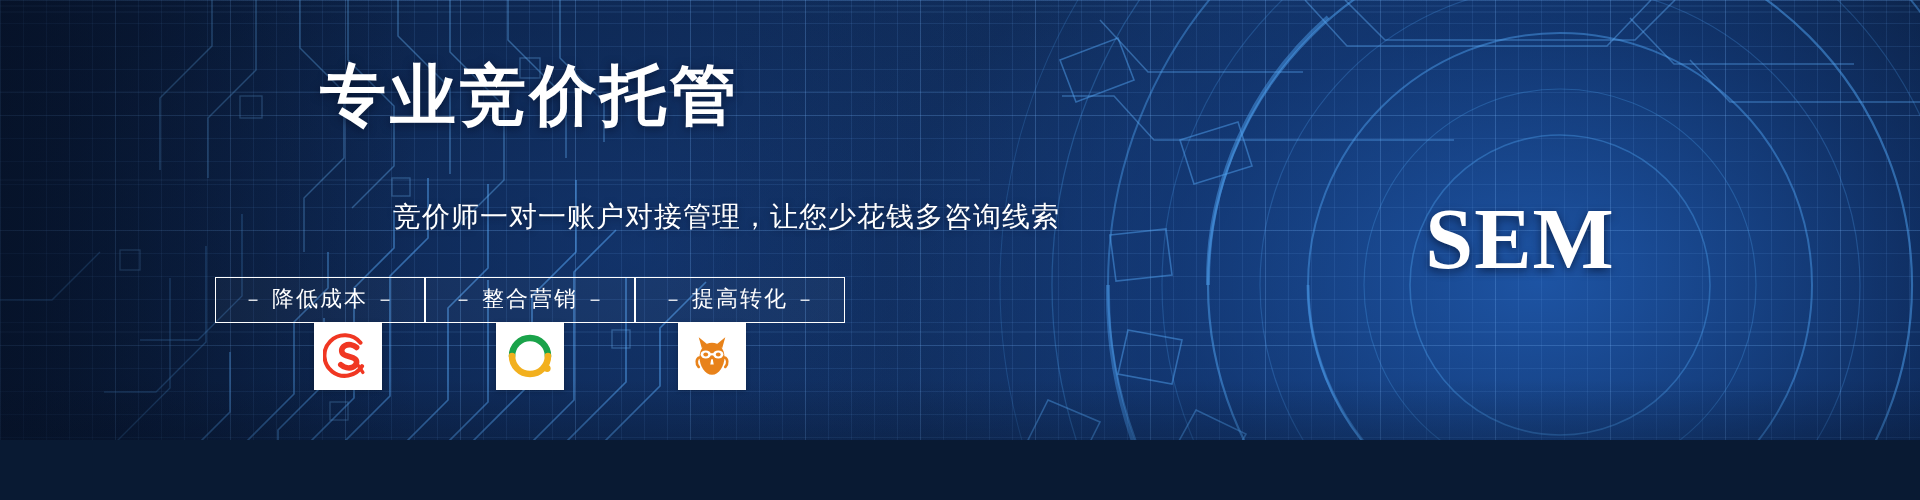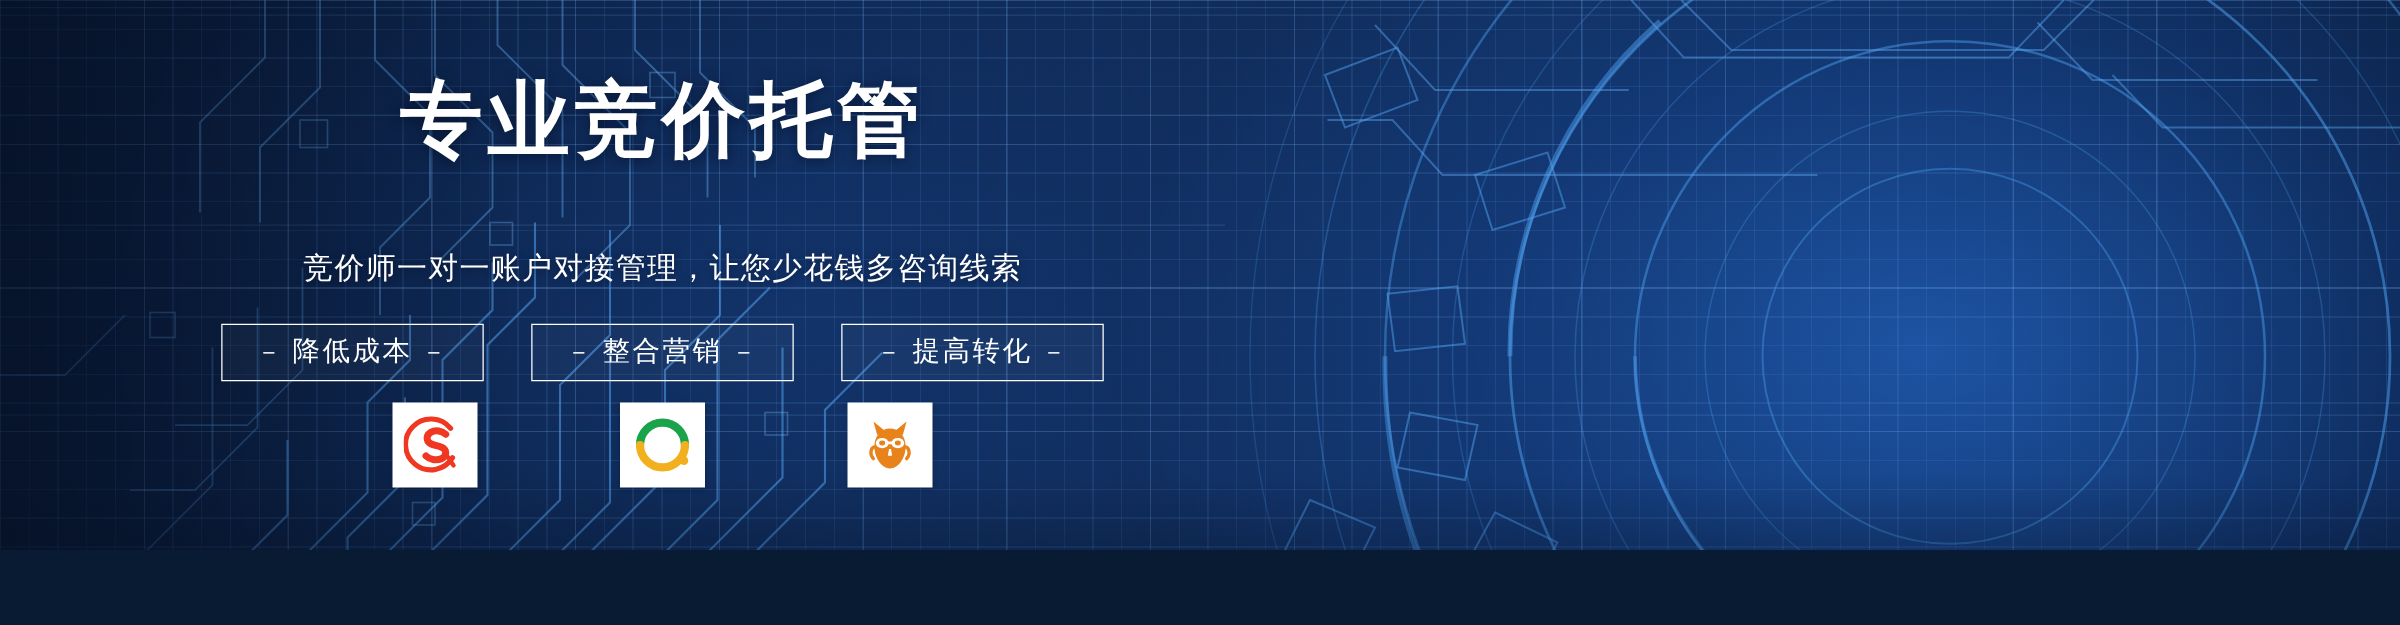--- a/index.html
+++ b/index.html
@@ -48,34 +48,33 @@
     font-size:66px;
     font-weight:bold;
     letter-spacing:4px;
     line-height:1;
     text-shadow:0 2px 10px rgba(0,10,30,0.55);
   }
 
   .subtitle{
     position:absolute;
     left:0; top:198px; width:1060px;
-    text-align:center;
+    text-align:right;
     color:#ffffff;
-    font-size:24px;
+    font-size:28px;
     font-weight:normal;
     letter-spacing:1px;
     text-shadow:0 1px 6px rgba(0,10,30,0.5);
   }
 
   .badges{
     position:absolute;
-    left:0; top:259px; width:1060px;
+    left:0; top:277px; width:1060px;
     display:flex;
     justify-content:center;
-    gap:38px;
     text-align:center;
   }
   .badge{
     border:1.5px solid #ffffff;
     color:#ffffff;
     font-size:22px;
     letter-spacing:2px;
     padding:7px 20px 9px;
     line-height:1.25;
     white-space:nowrap;
@@ -290,15 +289,16 @@
             <g fill="#e8821a">
               <ellipse cx="24" cy="30" rx="3.1" ry="2.5"></ellipse>
               <ellipse cx="40" cy="30" rx="3.1" ry="2.5"></ellipse>
             </g>
             <path d="M16 34c-4 1-5 8-1 12M48 34c4 1 5 8 1 12" fill="none" stroke="#e8821a" stroke-width="3.4" stroke-linecap="round"></path>
           </svg>
         </span>
       </div>
     </div>
 
+    <div class="sem">SEM</div>
 
   </div>
 </div>
 
 </body></html>

